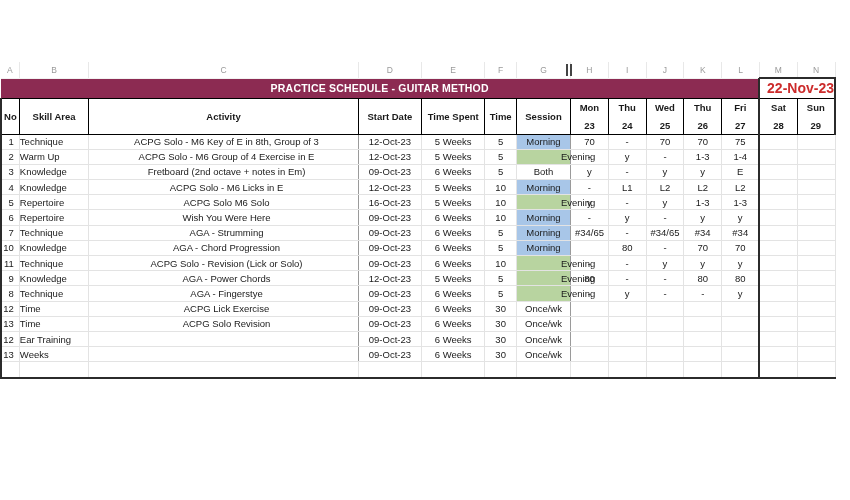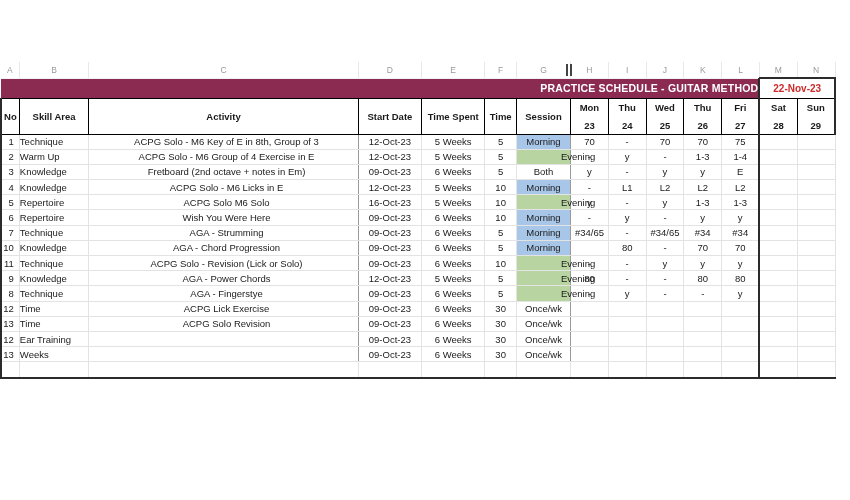--- a/index.html
+++ b/index.html
@@ -74,28 +74,28 @@
 
   
   tr.titlerow td {
     height: 20px;
   }
   td.title-bar {
     background: #8c2b52;
     color: #ffffff;
     font-weight: bold;
     font-size: 10.5px;
-    text-align: right;
+    text-align: center;
     letter-spacing: 0.2px;
   }
   td.title-date {
     color: #cc2b2b;
     font-weight: bold;
-    font-size: 10px;
-    text-align: center;
+    font-size: 14px;
+    text-align: right;
     background: #ffffff;
     border-left: 2px solid #2b2b2b;
     border-top: 2px solid #2b2b2b;
   }
 
   
   tr.hdr-a td, tr.hdr-b td {
     font-weight: bold;
     font-size: 9.5px;
     text-align: center;

